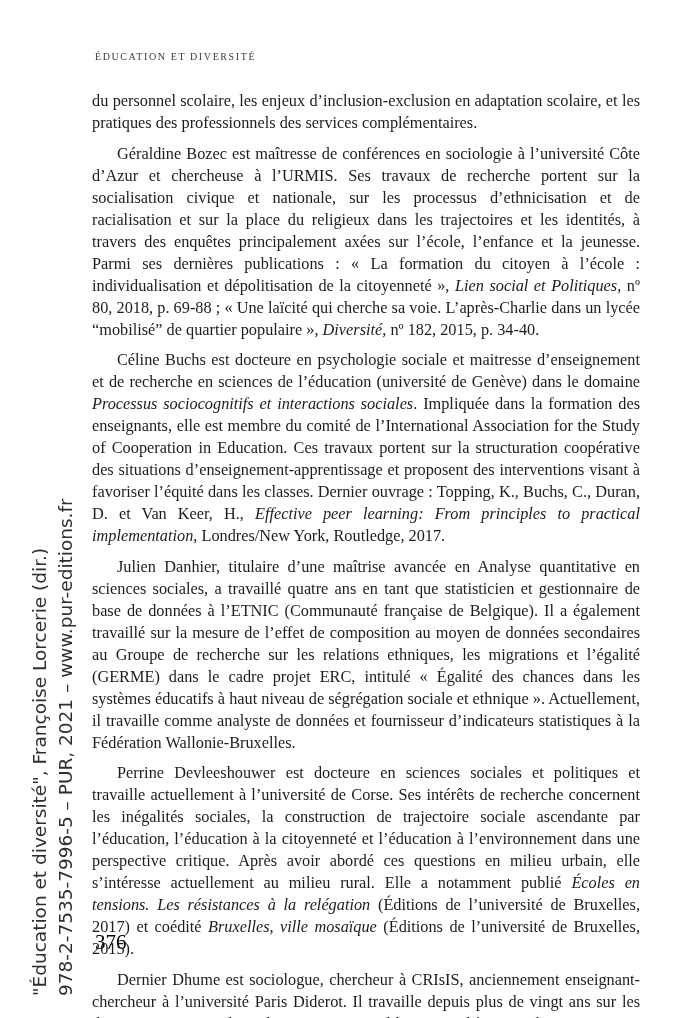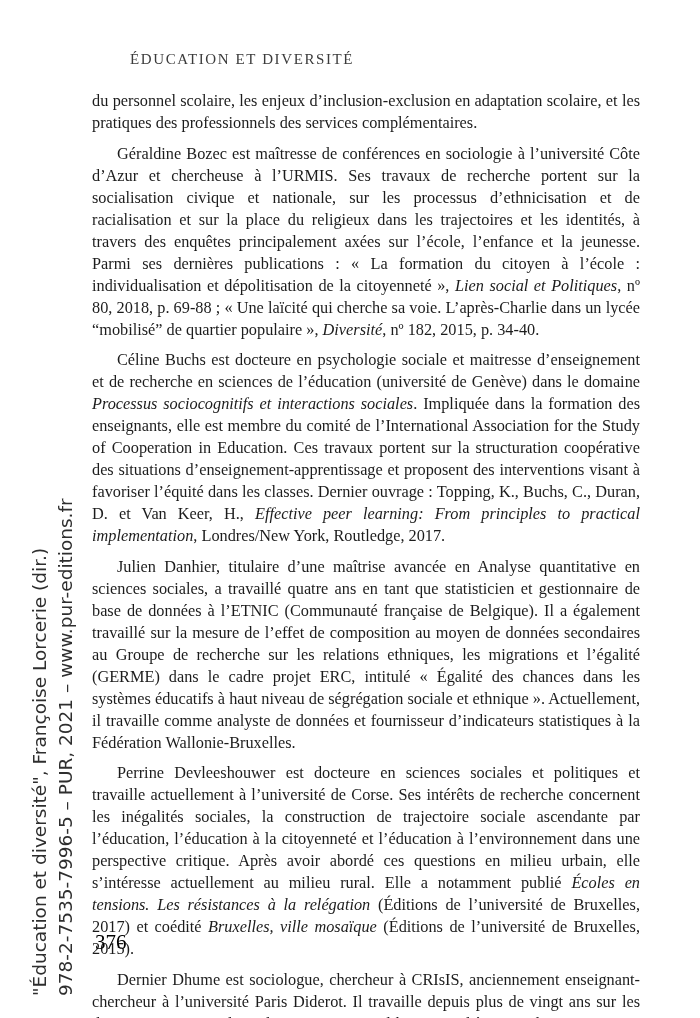--- a/index.html
+++ b/index.html
@@ -10,25 +10,24 @@
   }
   .page {
     position: relative;
     width: 700px; height: 1018px;
     background: #ffffff;
     overflow: hidden;
   }
   .running-head {
     position: absolute;
     left: 95px; top: 51px;
-    font-size: 15px;
+    font-size: 10px;
     letter-spacing: 1.6px;
     color: #3b3b3b;
     white-space: nowrap;
-    margin-left: 35px;
   }
   .text-block {
     position: absolute;
     left: 92px; top: 90px;
     width: 548px;
     font-size: 16.3px;
     line-height: 22px;
     text-align: justify;
     color: #1c1c1c;
   }

